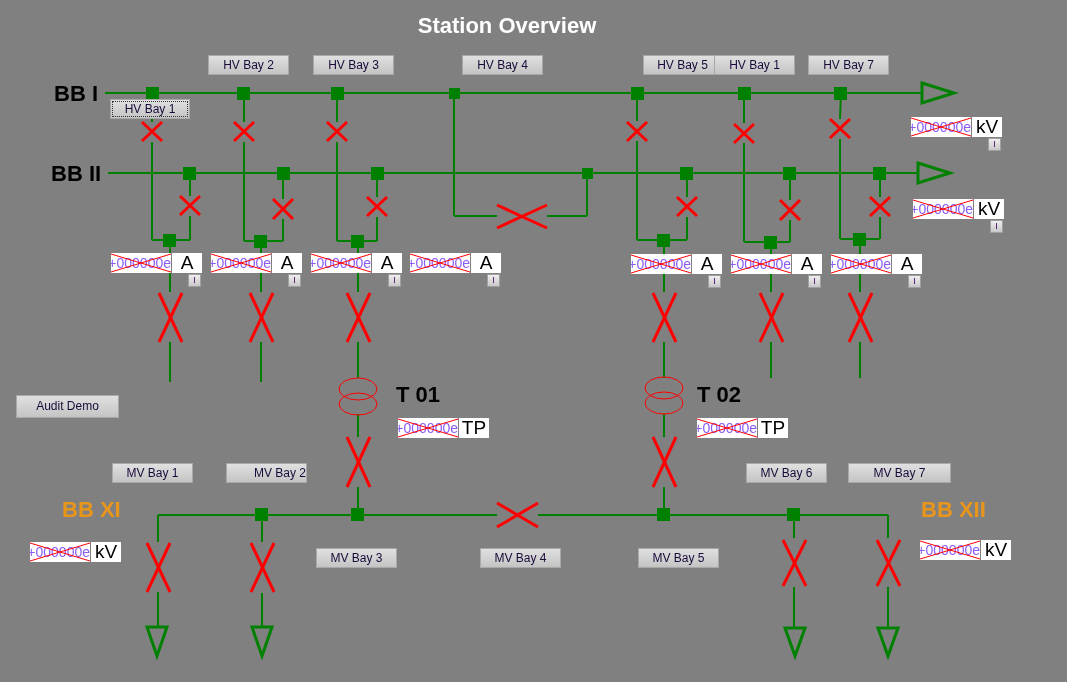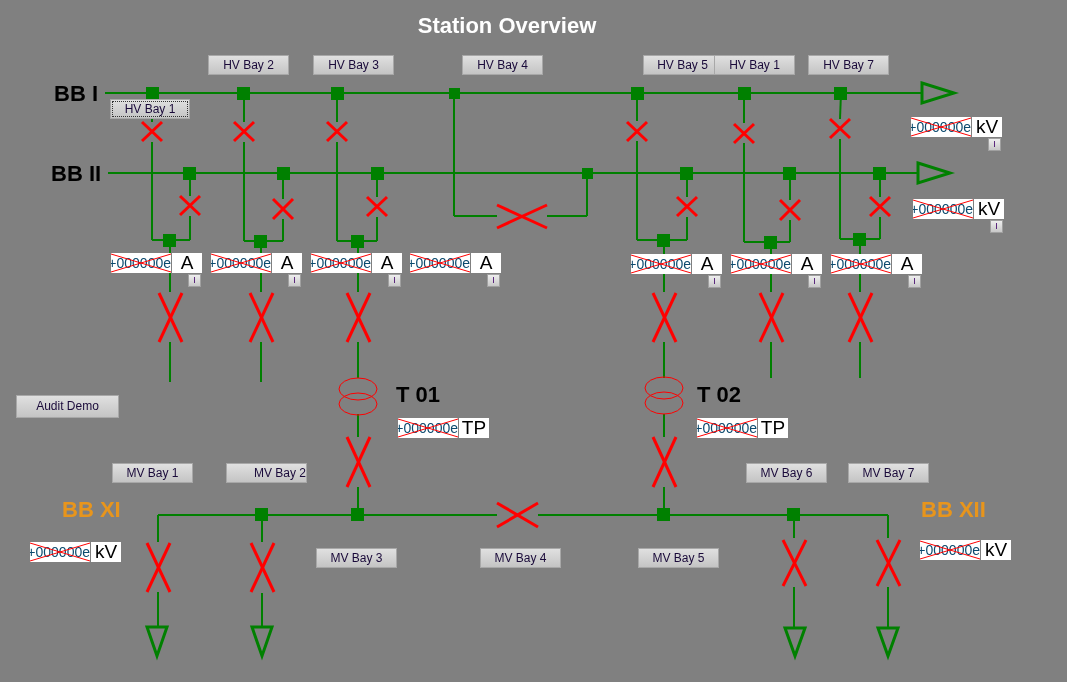--- a/index.html
+++ b/index.html
@@ -5,21 +5,21 @@
   html, body { margin:0; padding:0; }
   body { width:1067px; height:682px; background:#808080; position:relative; overflow:hidden; font-family:"Liberation Sans", sans-serif; }
   #title { position:absolute; left:0; width:1014px; top:13px; text-align:center; font-weight:bold; font-size:22px; color:#fff; }
   svg#diagram { position:absolute; left:0; top:0; }
   .btn { position:absolute; height:20px; background:linear-gradient(#e0e0e0,#c4c4c4); border:1px solid #a8a8a8; box-sizing:border-box; font-size:12px; color:#1a0a3a; text-align:center; line-height:18px; cursor:pointer; }
   .btn.focused { outline:1px dotted #333; outline-offset:-3px; }
   .bb-label { position:absolute; font-weight:bold; font-size:22px; line-height:22px; }
   .bb-red { color:#000000; }
   .bb-orange { color:#e8951c; }
   .meas { position:absolute; height:20px; display:flex; }
-  .meas .val { width:78px; height:20px; background:#fff; position:relative; overflow:hidden; font-size:14px; line-height:20px; color:#0c4a6e; text-align:right; white-space:nowrap; direction:rtl; }
+  .meas .val { width:78px; height:20px; background:#fff; position:relative; overflow:hidden; font-size:14px; line-height:20px; color:#8b5cf6; text-align:right; white-space:nowrap; direction:rtl; }
   .meas .val svg { position:absolute; left:0; top:0; }
   .meas .unit { margin-left:1px; width:30px; height:20px; background:#fff; font-size:19px; line-height:20px; text-align:center; color:#000; }
   .ibtn { position:absolute; width:13px; height:13px; background:linear-gradient(#eee,#c8c8c8); border:1px solid #a0a0a0; box-sizing:border-box; font-size:9px; line-height:11px; color:#40006a; text-align:center; cursor:pointer; }
   .tlabel { position:absolute; font-size:22px; font-weight:bold; color:#000; }
 </style>
 </head>
 <body>
 
 <div id="title">Station Overview</div>
 
@@ -270,21 +270,21 @@
 <div class="btn" style="left:614px;top:55px;width:79px;margin-left:29px;">HV Bay 5</div>
 <div class="btn" style="left:714px;top:55px;width:81px;">HV Bay 1</div>
 <div class="btn" style="left:808px;top:55px;width:81px;">HV Bay 7</div>
 
 <div class="btn" style="left:112px;top:463px;width:81px;">MV Bay 1</div>
 <div class="btn" style="left:226px;top:463px;width:81px;text-align:right;">MV Bay 2</div>
 <div class="btn" style="left:316px;top:548px;width:81px;">MV Bay 3</div>
 <div class="btn" style="left:480px;top:548px;width:81px;">MV Bay 4</div>
 <div class="btn" style="left:638px;top:548px;width:81px;">MV Bay 5</div>
 <div class="btn" style="left:746px;top:463px;width:81px;">MV Bay 6</div>
-<div class="btn" style="left:848px;top:463px;width:81px;">MV Bay 7</div>
+<div class="btn" style="left:848px;top:463px;width:103px;">MV Bay 7</div>
 
 <div class="btn" style="left:16px;top:395px;width:103px;height:23px;line-height:21px;">Audit Demo</div>
 
 <div class="meas" style="left:111px;top:253px;">
   <div class="val" style="width: 60px;"><span>000000e+</span><svg width="60" height="20">
         <line x1="0" y1="1" x2="60" y2="19" stroke="#ff0000"></line>
         <line x1="0" y1="19" x2="60" y2="1" stroke="#ff0000"></line>
       </svg></div>
   <div class="unit">A</div>
 </div>

